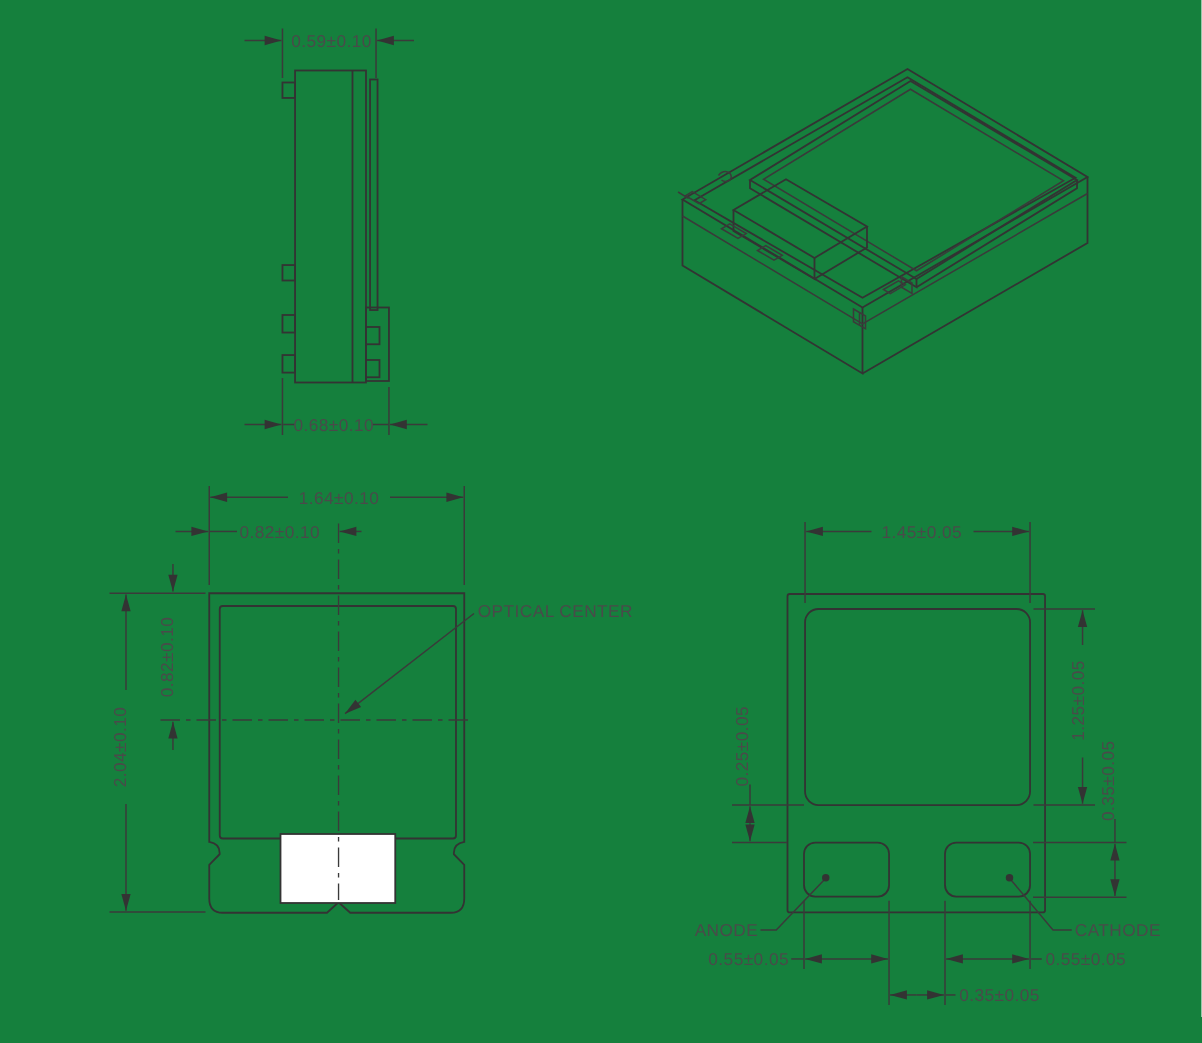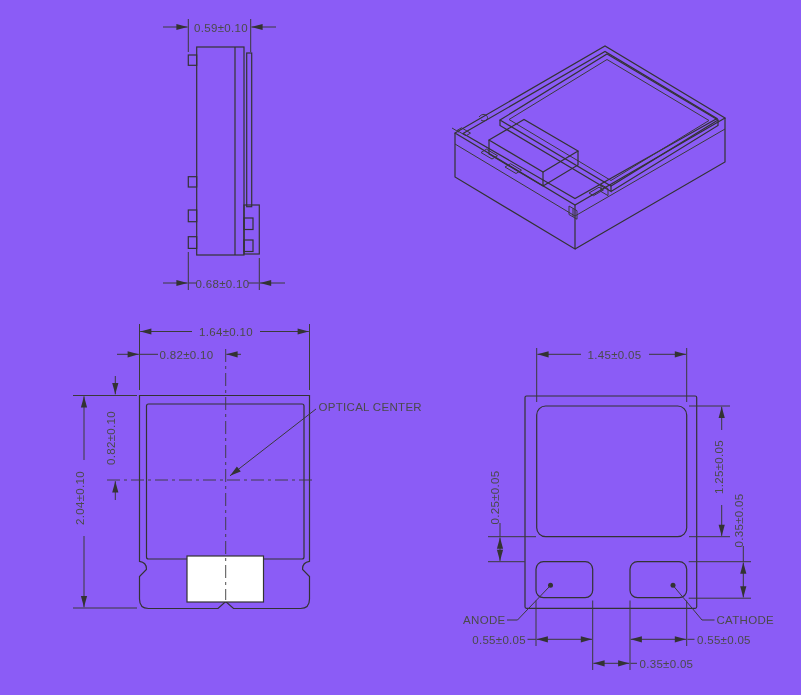--- a/index.html
+++ b/index.html
@@ -1,16 +1,16 @@
 <!DOCTYPE html>
 <html><head>
 <meta charset="utf-8">
 <style>
   html,body{margin:0;padding:0;background:#ffffff;}
-  .canvas{position:relative;width:801px;height:695px;background:#8b5cf6;overflow:hidden;
+  .canvas{position:relative;width:801px;height:695px;background:#15803d;overflow:hidden;
           font-family:"Liberation Sans",sans-serif;}
   svg{display:block;}
   .ln{stroke:#333333;stroke-width:1.2;fill:none;stroke-linejoin:miter;stroke-linecap:butt;}
   .dim{stroke:#3a3a3a;stroke-width:1;fill:none;}
   .cl{stroke:#3a3a3a;stroke-width:0.9;fill:none;stroke-dasharray:13 4 3 4;}
   .txt{font-family:"Liberation Sans",sans-serif;font-size:11.5px;fill:#4a4a4a;letter-spacing:0.3px;}
   .dot{fill:#333333;stroke:none;}
   .wfill{fill:#ffffff;}
 </style>
 </head>

